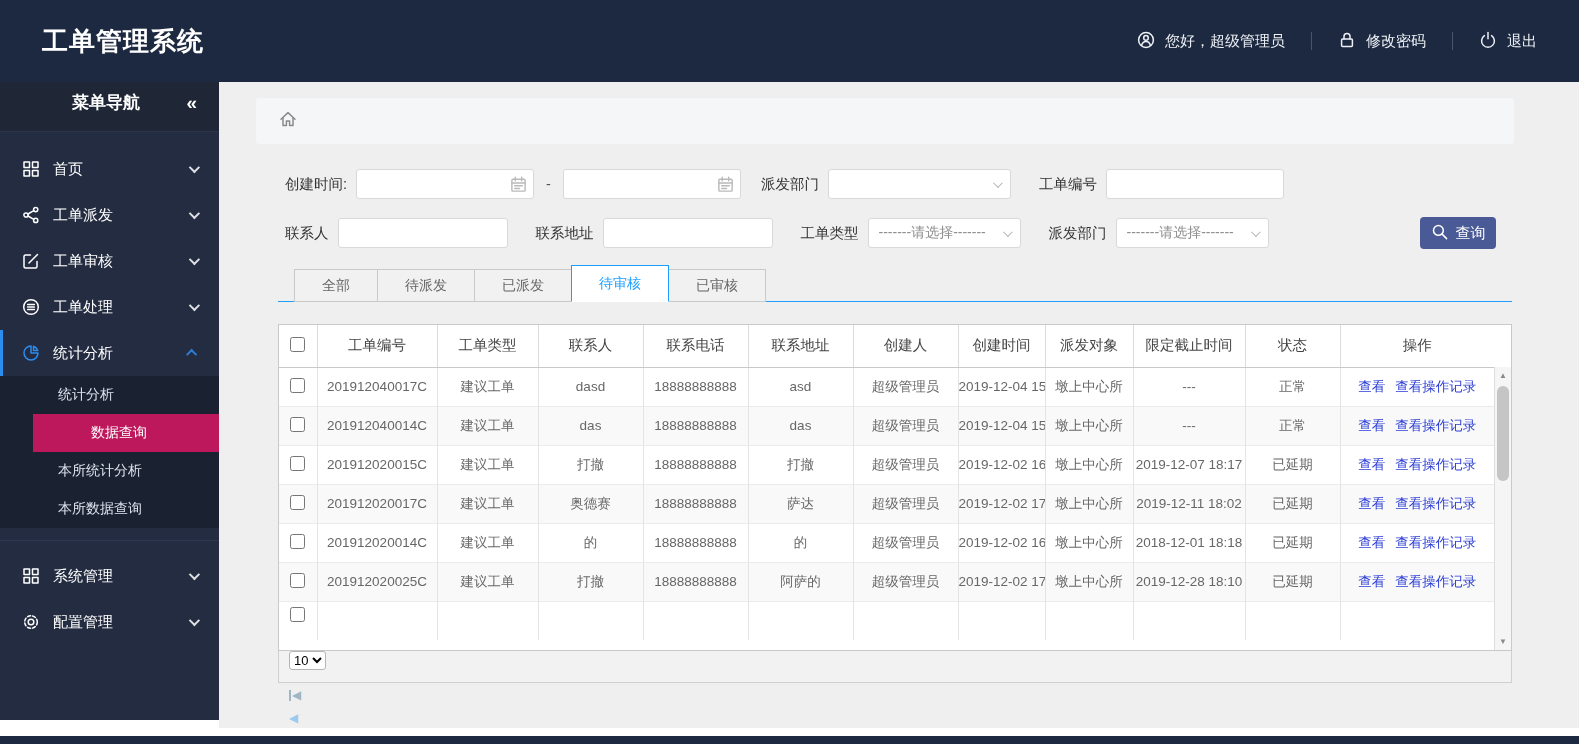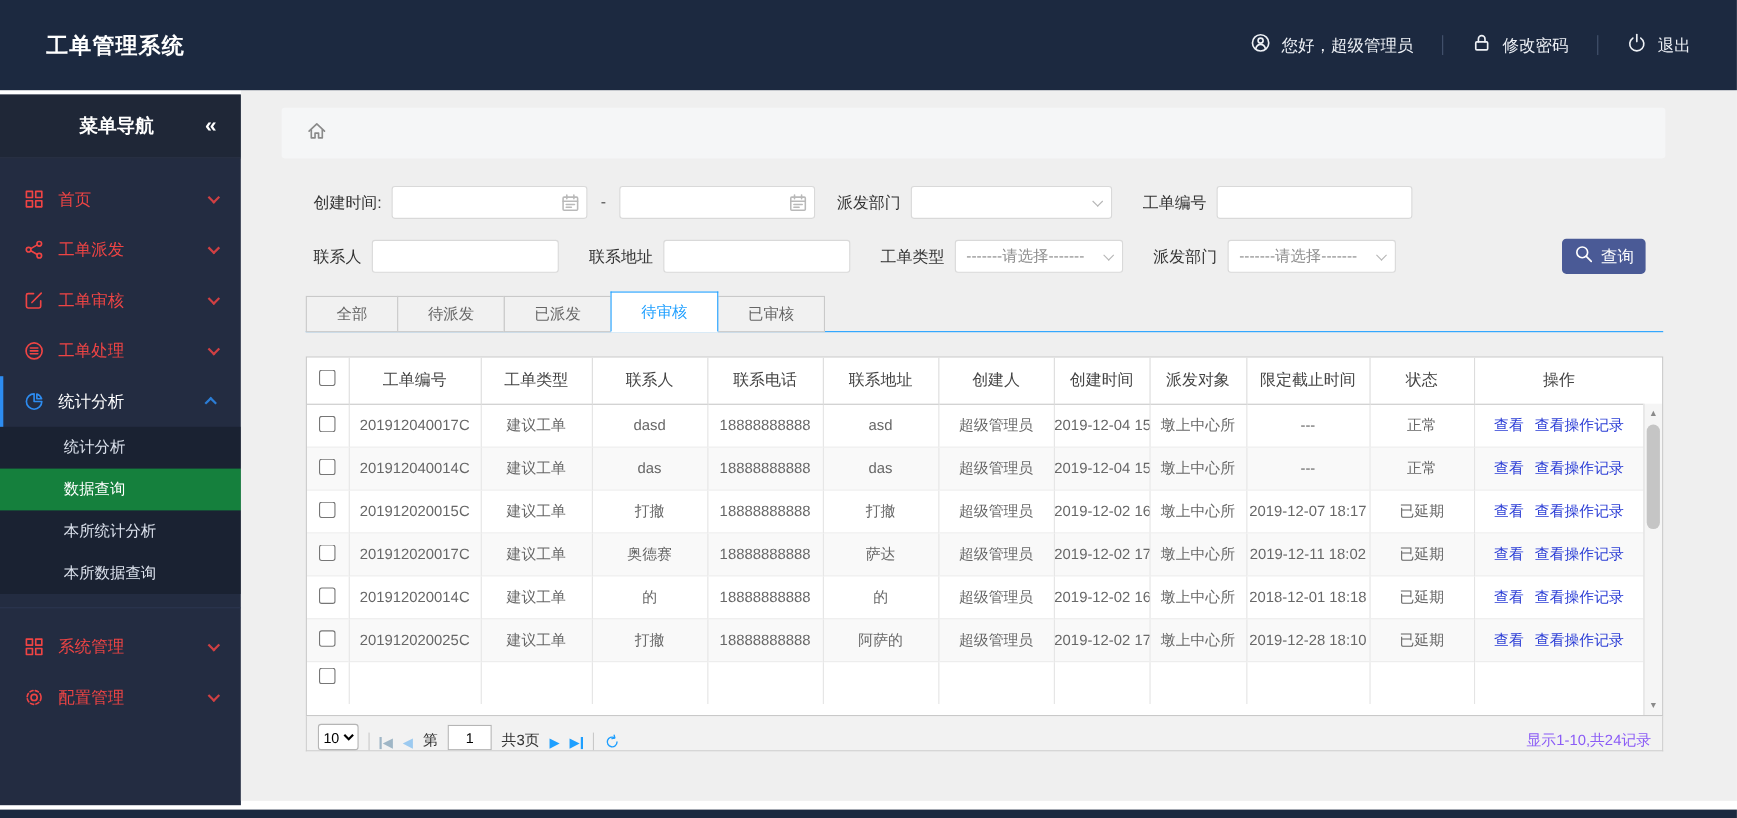--- a/index.html
+++ b/index.html
@@ -3,48 +3,48 @@
 <meta charset="utf-8">
 <style>
   * { box-sizing: border-box; margin: 0; padding: 0; }
   html,body { width:1579px; height:744px; overflow:hidden; background:#fff;
     font-family:"Liberation Sans","DejaVu Sans",sans-serif; }
 
   
   .top-header { position:absolute; left:0; top:0; width:1579px; height:82px;
     background:#1c2940; display:flex; align-items:center; justify-content:space-between;
     padding:0 42px; z-index:5; }
-  .app-title { color:#fff; font-size:20px; font-weight:800; letter-spacing:1px; }
+  .app-title { color:#fff; font-size:26px; font-weight:800; letter-spacing:1px; }
   .hdr-right { display:flex; align-items:center; gap:26px; color:#eef1f6; font-size:15px; }
   .hdr-item { display:flex; align-items:center; gap:10px; cursor:pointer; }
   .hdr-divider { width:1px; height:18px; background:#45546f; }
 
   
-  .sidebar { position:absolute; left:0; top:86px; width:219px; height:646px;
+  .sidebar { position:absolute; left:0; top:74px; width:219px; height:646px;
     background:#232c41; color:#8b95a7; }
   .sidebar-header { height:58px; display:flex; align-items:center; background:#1f2737;
     border-bottom:1px solid #2b3448; padding-left:72px; color:#fff; font-size:17px;
     font-weight:bold; position:relative; }
   .collapse-btn { position:absolute; right:24px; color:#fff; font-size:19px;
     font-weight:bold; cursor:pointer; letter-spacing:-2px; }
   .menu { padding-top:14px; }
   .menu-item { height:46px; display:flex; align-items:center; padding:0 22px;
-    font-size:15px; cursor:pointer; position:relative; color:#ef4444; }
+    font-size:15px; cursor:pointer; position:relative; color:#ffffff; }
   .menu-item .mi-icon { width:18px; height:18px; margin-right:13px; display:flex; }
   .menu-item .chev { margin-left:auto; width:8px; height:8px; border-right:2px solid currentColor;
     border-bottom:2px solid currentColor; transform:rotate(45deg) translateY(-2px); opacity:.85; }
   .menu-item.active { color:#fff; }
   .menu-item.active .mi-icon { color:#2d8cf0; }
   .menu-item.active .chev { border-color:#2d8cf0; transform:rotate(-135deg) translateY(-2px); }
   .menu-item.active::before { content:""; position:absolute; left:0; top:0; width:3px;
     height:100%; background:#2d8cf0; }
   .submenu { background:#1a2232; }
   .submenu-item { height:38px; display:flex; align-items:center; padding-left:58px;
     color:#dde3ee; font-size:14px; cursor:pointer; }
-  .submenu-item.active { background:#15803d; color:#fff; }
+  .submenu-item.active { background:#be185d; color:#fff;margin-left:33px; }
   .menu-divider { height:1px; background:#2c3650; margin:12px 0; }
 
   
   .main { position:absolute; left:219px; top:82px; width:1360px; height:646px;
     background:#efefef; overflow:hidden; }
   .breadcrumb { margin:16px 65px 0 37px; height:46px; background:#f5f6f7;
     border-radius:3px; display:flex; align-items:center; padding-left:23px; color:#8a8a8a; }
 
   
   .filters { margin-top:24px; padding-left:66px; padding-right:83px; font-size:14.5px; color:#333; }
@@ -72,21 +72,21 @@
     justify-content:center; gap:7px; cursor:pointer; font-family:inherit; }
 
   
   .tabs { margin:6px 67px 0 59px; display:flex; position:relative; height:36px;
     align-items:flex-end; }
   .tabs::after { content:""; position:absolute; left:0; right:0; bottom:0; height:1px;
     background:#1E9FFF; }
   .tab { height:33px; line-height:31px; padding:0 27px; background:#f1f1f1;
     border:1px solid #c9c9c9; margin-left:-1px; color:#666; font-size:14px;
     cursor:pointer; z-index:1; }
-  .tab:first-child { margin-left:0; }
+  .tab:first-child { margin-left:16px;font-family:Liberation Serif, serif; }
   .tab.active { background:#fff; border:1px solid #1E9FFF; border-bottom:1px solid #fff;
     color:#1E9FFF; height:37px; line-height:34px; z-index:3; position:relative; }
 
   
   .grid-wrap { margin:22px 67px 0 59px; height:327px; position:relative; overflow:hidden;
     background:#fff; border:1px solid #c9c9c9; }
   table.grid { width:calc(100% - 17px); border-collapse:collapse; table-layout:fixed; }
   .grid th { height:42px; border-left:1px solid #dcdcdc; border-bottom:1px solid #c9c9c9;
     font-weight:normal; color:#444; font-size:14.5px; text-align:center; background:#fff;
     white-space:nowrap; overflow:hidden; }
@@ -105,22 +105,22 @@
   .vscroll { position:absolute; right:0; top:42px; bottom:0; width:17px; background:#f5f5f5;
     border-left:1px solid #ddd; }
   .vs-arrow { height:17px; display:flex; align-items:center; justify-content:center;
     color:#8a8a8a; font-size:8px; cursor:pointer; }
   .vs-arrow.down { position:absolute; bottom:0; left:0; right:0; }
   .vs-thumb { position:absolute; top:19px; left:2px; width:12px; height:95px;
     background:#c5c5c5; border-radius:6px; cursor:pointer; }
 
   
   .pager { margin:0 67px 0 59px; height:32px; background:#f2f2f2; border:1px solid #cfcfcf;
-    border-top:none; display:flex; align-items:flex-end; padding:0 10px; gap:9px;
-    font-size:13.5px; color:#333; }
+    border-top:none; display:flex; align-items:flex-start; padding:0 10px; gap:9px;
+    font-size:13.5px; color:#333;flex-direction:column; }
   .pgsize { height:24px; font-size:13px; font-family:inherit; border:1px solid #b5b5b5;
     border-radius:3px; background:#fff; }
   .pg-divider { width:1px; height:16px; background:#c9c9c9; }
   .pg-icon { display:flex; align-items:center; gap:1px; font-size:12px; cursor:pointer; }
   .pg-icon .vbar { width:2px; height:11px; background:currentColor; }
   .pg-first { color:#9fb6c6; }
   .pg-prev { color:#9ccaf0; }
   .pg-next, .pg-last { color:#1E9FFF; }
   .pg-refresh { color:#1E9FFF; display:flex; cursor:pointer; }
   .page-input { width:40px; height:23px; border:1px solid #b5b5b5; text-align:center;

